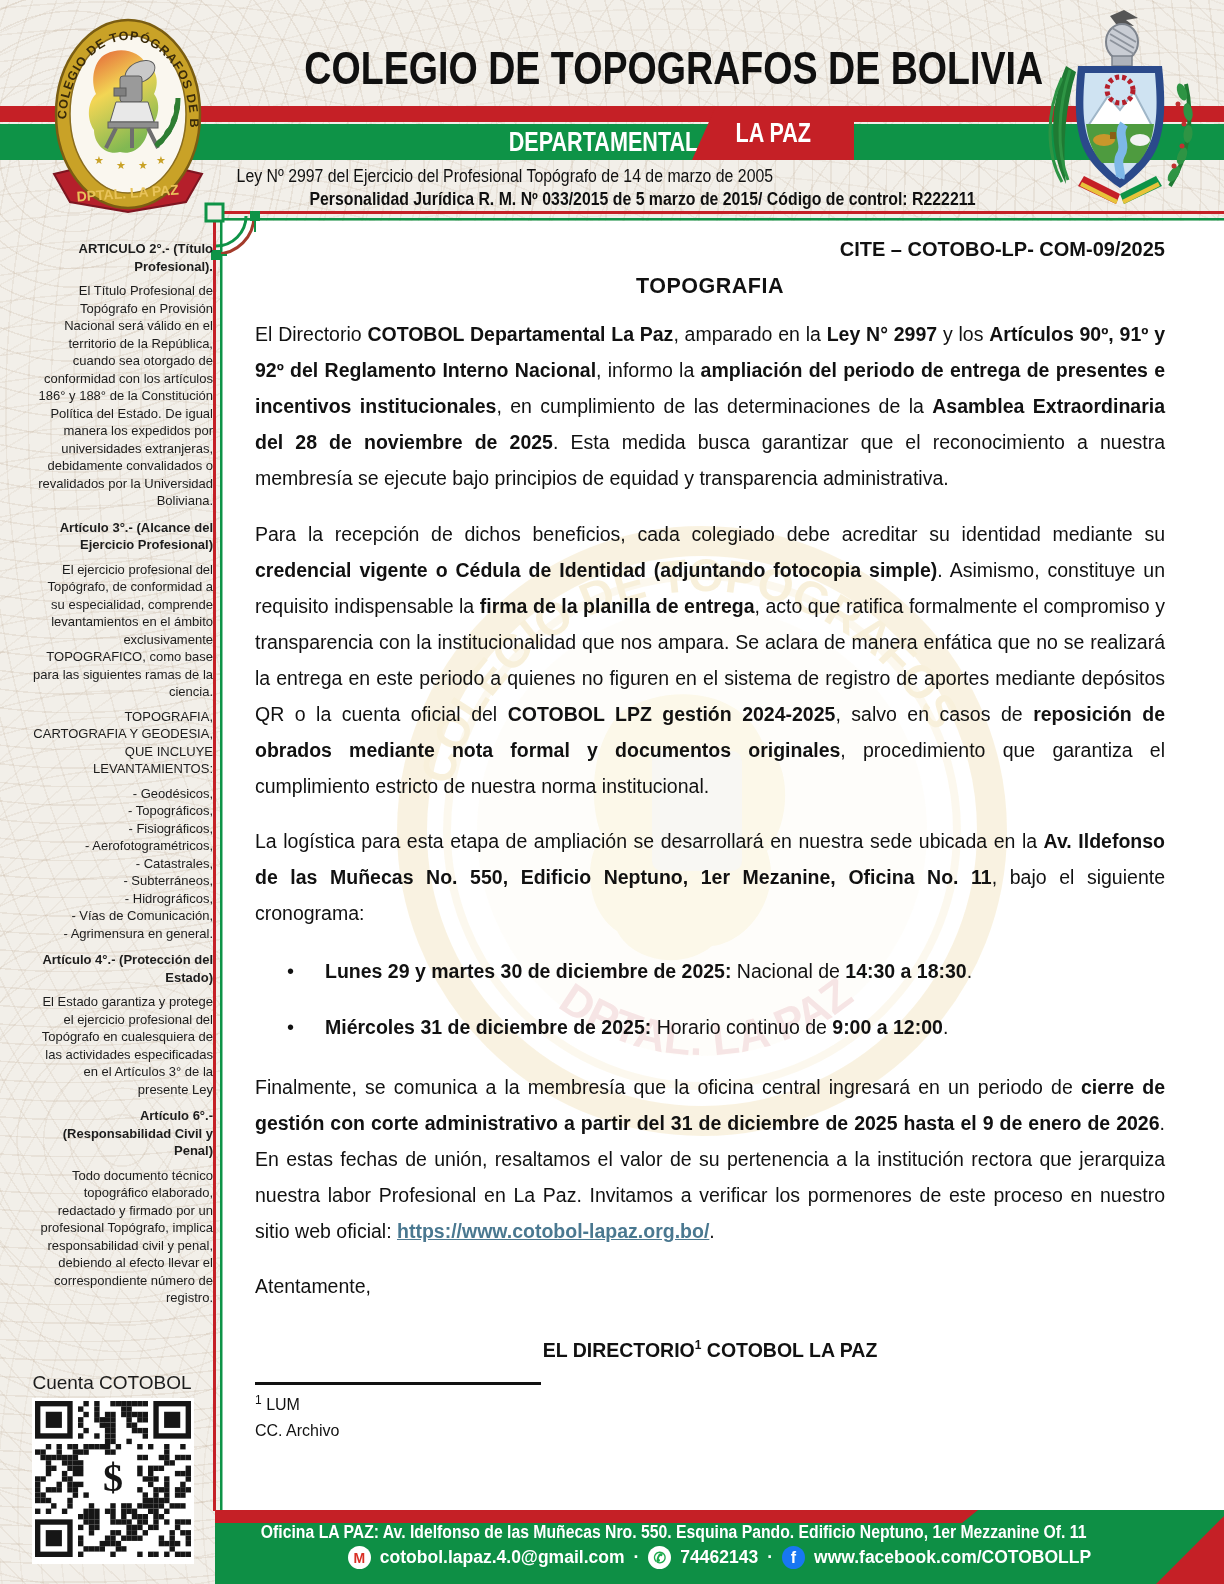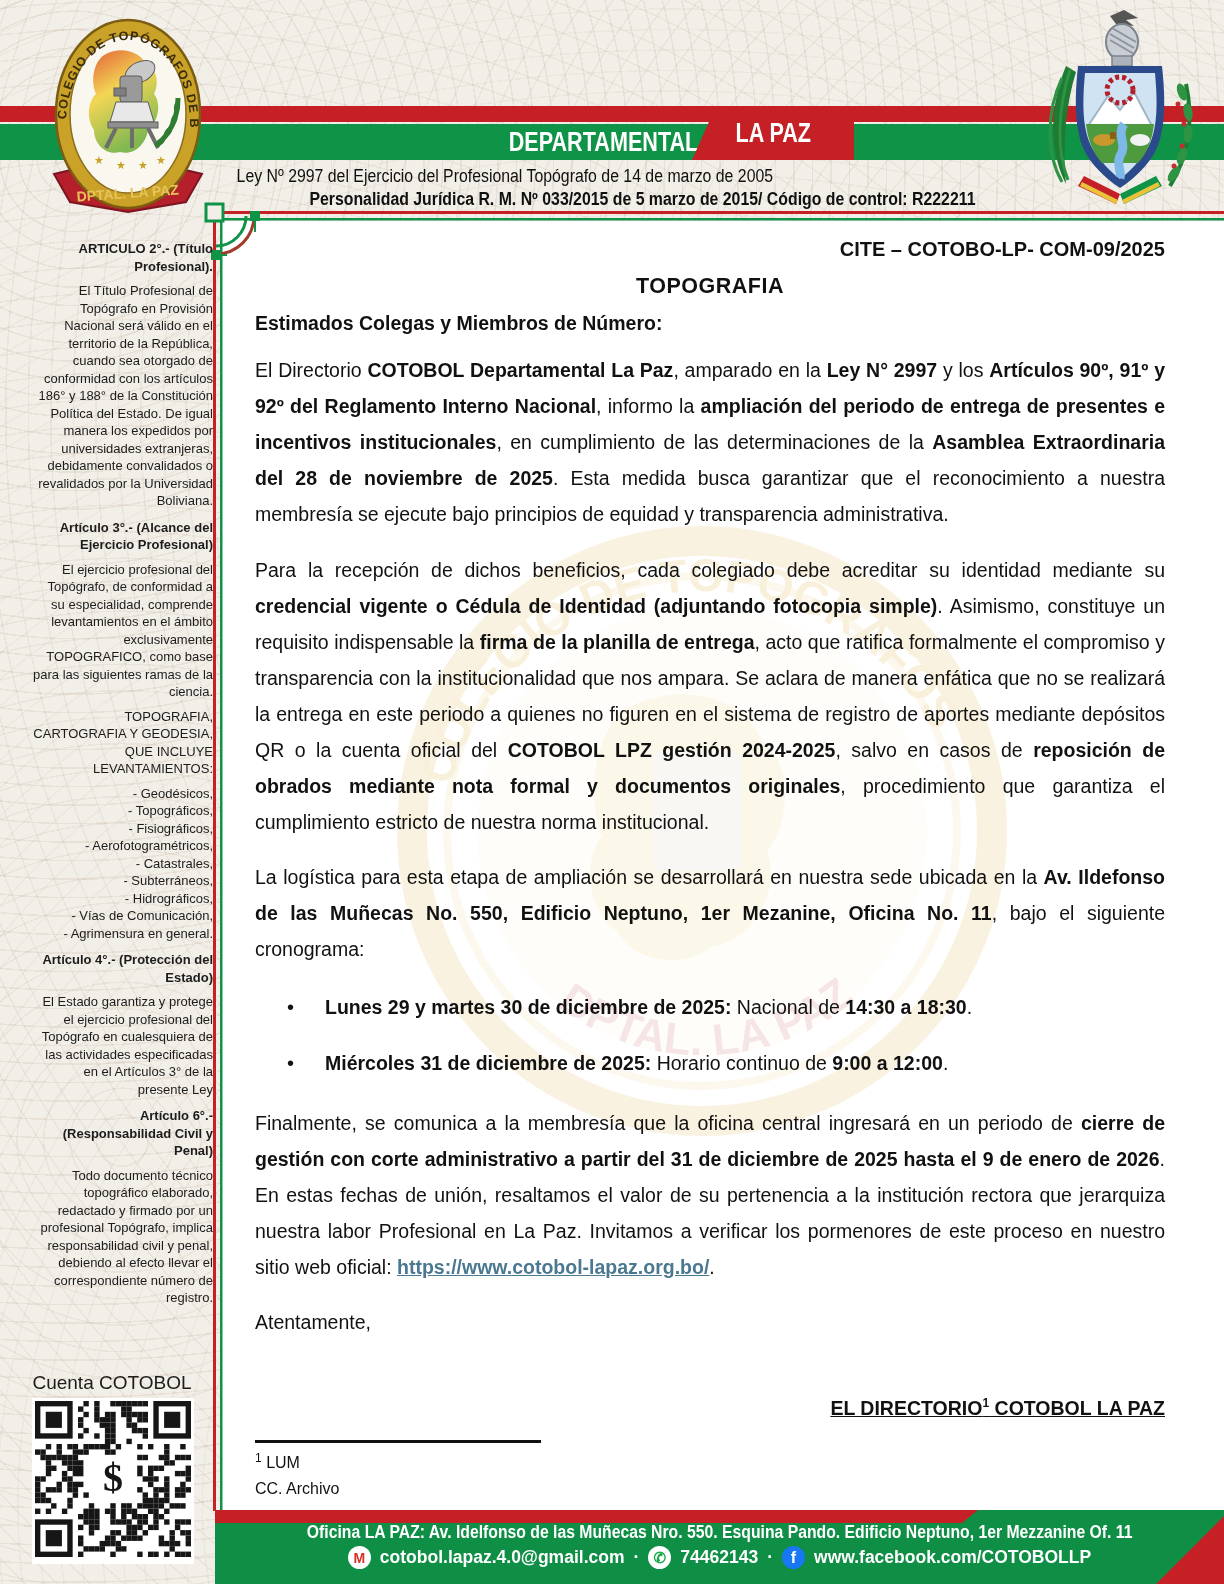--- a/index.html
+++ b/index.html
@@ -47,48 +47,51 @@
   .date{text-align:right;font-size:19.5px;margin-top:15px;}
   .doc-title{text-align:center;font-weight:800;font-size:21.5px;margin-top:13px;letter-spacing:.5px;}
   .salutation{font-weight:700;font-size:19.5px;margin-top:13px;}
   .para{font-size:19.5px;line-height:36px;text-align:justify;margin-top:17px;}
   .b{font-weight:800;}
   sup{font-size:12px;}
   .bullets{margin-top:22px;}
   .bullet{position:relative;padding-left:70px;font-size:19.5px;line-height:36px;margin-top:20px;}
   .bullet::before{content:"•";position:absolute;left:32px;top:0;font-size:20px;}
   .closing{font-size:19.5px;margin-top:26px;}
-  .signature{text-align:right;font-weight:800;font-size:19.5px;margin-top:62px;text-decoration:underline;}
+  .signature{text-align:center;font-weight:800;font-size:19.5px;margin-top:40px;}
   .fn-rule{width:286px;border:none;border-top:3px solid #111;margin:20px 0 0 0;}
   .fn{font-size:16px;margin-top:8px;}
   .doc-link{color:#4A7890;font-weight:700;text-decoration:underline;}
   
   .footer-green{position:absolute;left:215px;top:1510px;width:1009px;height:74px;background:#0E8F45;}
   .footer-redstripe{position:absolute;left:215px;top:1510px;width:763px;height:13px;background:#C52026;
     clip-path:polygon(0 0,100% 0,calc(100% - 16px) 100%,0 100%);}
   .footer-tri{position:absolute;right:0;bottom:0;width:68px;height:68px;background:#C52026;
     clip-path:polygon(100% 0,100% 100%,0 100%);}
-  .footer-line1{position:absolute;left:215px;top:1522px;width:1009px;text-align:center;color:#fff;
+  .footer-line1{position:absolute;left:215px;top:1522px;width:1009px;color:#fff;
     font-weight:800;font-size:17.5px;}
   .footer-line2{position:absolute;left:215px;top:1546px;width:1009px;display:flex;align-items:center;
     justify-content:center;gap:9px;color:#fff;font-weight:800;font-size:17.5px;}
   .ficon{width:23px;height:23px;border-radius:50%;display:inline-flex;align-items:center;justify-content:center;
     font-weight:900;font-size:14px;flex:0 0 auto;}
   .gmail{background:#fff;color:#D93025;}
   .whats{background:#fff;color:#1BA94C;font-size:15px;}
   .fb{background:#1877F2;color:#fff;font-size:16px;}
 </style>
 </head>
 <body>
 
 <div class="page">
 
   <div class="band-red"></div>
   <div class="band-green"></div>
 
+  <div class="hdr-title">
+    <span class="cond">COLEGIO DE TOPOGRAFOS DE BOLIVIA</span>
+  </div>
   <div class="departamental">
     <span class="cond">DEPARTAMENTAL</span>
   </div>
   <div class="tab-lapaz">
     <span class="cond">LA PAZ</span>
   </div>
   <div class="law-line">
     <span class="cond" style="transform:scaleX(.88)">Ley Nº 2997 del Ejercicio del Profesional Topógrafo de 14 de marzo de 2005</span>
   </div>
   <div class="jur-line">
@@ -528,21 +531,20 @@
           <rect fill="#fff" x="5.379310344827586" y="123.72413793103449" width="26.896551724137932" height="26.896551724137932"></rect>
           <rect x="10.758620689655173" y="129.10344827586206" width="16.137931034482758" height="16.137931034482758"></rect>
         </g>
         <text x="78" y="90" text-anchor="middle" font-size="40" font-weight="bold" fill="#161616" font-family="Liberation Serif, serif">$</text>
       </svg>
     </div>
 
   <div class="letter">
     <div class="cite">CITE – COTOBO-LP- COM-09/2025</div>
     <div class="doc-title">TOPOGRAFIA</div>
-    <div class="salutation">Estimados Colegas y Miembros de Número:</div>
     <p class="para"><span>El Directorio </span><span class="b">COTOBOL Departamental La Paz</span><span>, amparado en la </span><span class="b">Ley N° 2997</span><span> y los </span><span class="b">Artículos 90º, 91º y 92º del Reglamento Interno Nacional</span><span>, informo la </span><span class="b">ampliación del periodo de entrega de presentes e incentivos institucionales</span><span>, en cumplimiento de las determinaciones de la </span><span class="b">Asamblea Extraordinaria del 28 de noviembre de 2025</span><span>. Esta medida busca garantizar que el reconocimiento a nuestra membresía se ejecute bajo principios de equidad y transparencia administrativa.</span></p>
     <p class="para"><span>Para la recepción de dichos beneficios, cada colegiado debe acreditar su identidad mediante su </span><span class="b">credencial vigente o Cédula de Identidad (adjuntando fotocopia simple)</span><span>. Asimismo, constituye un requisito indispensable la </span><span class="b">firma de la planilla de entrega</span><span>, acto que ratifica formalmente el compromiso y transparencia con la institucionalidad que nos ampara. Se aclara de manera enfática que no se realizará la entrega en este periodo a quienes no figuren en el sistema de registro de aportes mediante depósitos QR o la cuenta oficial del </span><span class="b">COTOBOL LPZ gestión 2024-2025</span><span>, salvo en casos de </span><span class="b">reposición de obrados mediante nota formal y documentos originales</span><span>, procedimiento que garantiza el cumplimiento estricto de nuestra norma institucional.</span></p>
     <p class="para"><span>La logística para esta etapa de ampliación se desarrollará en nuestra sede ubicada en la </span><span class="b">Av. Ildefonso de las Muñecas No. 550, Edificio Neptuno, 1er Mezanine, Oficina No. 11</span><span>, bajo el siguiente cronograma:</span></p>
     <div class="bullets">
         <div class="bullet"><span class="b">Lunes 29 y martes 30 de diciembre de 2025:</span><span> Nacional de </span><span class="b">14:30 a 18:30</span><span>.</span></div>
         <div class="bullet"><span class="b">Miércoles 31 de diciembre de 2025:</span><span> Horario continuo de </span><span class="b">9:00 a 12:00</span><span>.</span></div>
       </div>
     <p class="para" style="margin-top:24px;"><span>Finalmente, se comunica a la membresía que la oficina central ingresará en un periodo de </span><span class="b">cierre de gestión con corte administrativo a partir del 31 de diciembre de 2025 hasta el 9 de enero de 2026</span><span>. En estas fechas de unión, resaltamos el valor de su pertenencia a la institución rectora que jerarquiza nuestra labor Profesional en La Paz. Invitamos a verificar los pormenores de este proceso en nuestro sitio web oficial: </span><a href="#" class="doc-link b">https://www.cotobol-lapaz.org.bo/</a><span>.</span></p>
     <div class="closing">Atentamente,</div>
     <div class="signature"><span class="b">EL DIRECTORIO</span><sup class="b">1</sup><span class="b"> COTOBOL LA PAZ</span></div>

